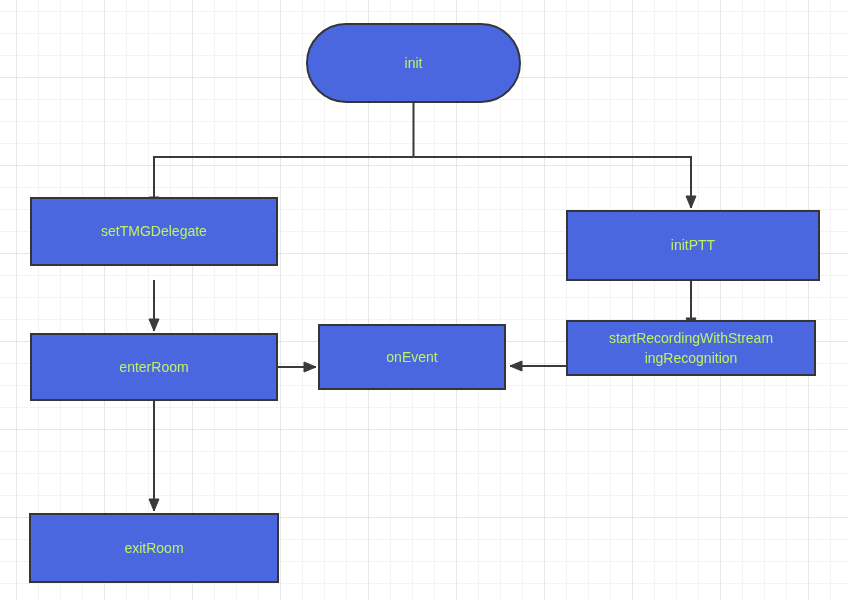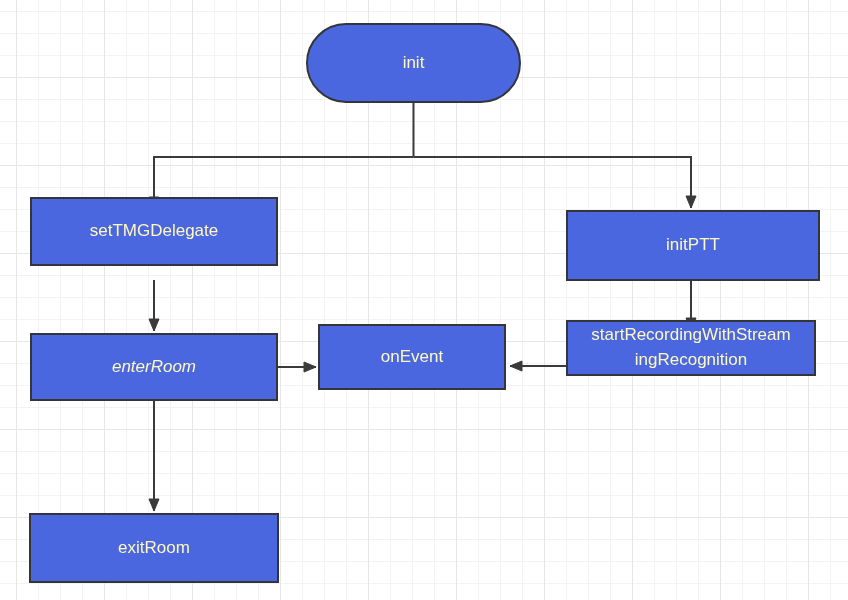--- a/index.html
+++ b/index.html
@@ -25,35 +25,35 @@
     position: absolute;
     left: 0; top: 0;
     width: 848px; height: 600px;
     pointer-events: none;
   }
   .node {
     position: absolute;
     box-sizing: border-box;
     background: #4a67e0;
     border: 2px solid #33353a;
-    color: #fef9c3;
-    font-size: 17px;
+    color: #bef264;
+    font-size: 14px;
     display: flex;
     flex-direction: column;
     justify-content: center;
     text-align: center;
     line-height: 1.45;
     cursor: default;
     user-select: none;
   }
   .node span { display: block; }
   #node-init            { left: 306px; top: 23px;  width: 215px; height: 80px; border-radius: 40px; }
   #node-setTMGDelegate  { left: 30px;  top: 197px; width: 248px; height: 69px; }
   #node-initPTT         { left: 566px; top: 210px; width: 254px; height: 71px; }
-  #node-enterRoom       { left: 30px;  top: 333px; width: 248px; height: 68px; font-style: italic; }
+  #node-enterRoom       { left: 30px;  top: 333px; width: 248px; height: 68px; }
   #node-onEvent         { left: 318px; top: 324px; width: 188px; height: 66px; }
   #node-startRecording  { left: 566px; top: 320px; width: 250px; height: 56px; }
   #node-exitRoom        { left: 29px;  top: 513px; width: 250px; height: 70px; }
 </style>
 </head>
 <body>
 
 <div class="canvas">
 
   <svg class="edges" width="848" height="600" viewBox="0 0 848 600" xmlns="http://www.w3.org/2000/svg">

